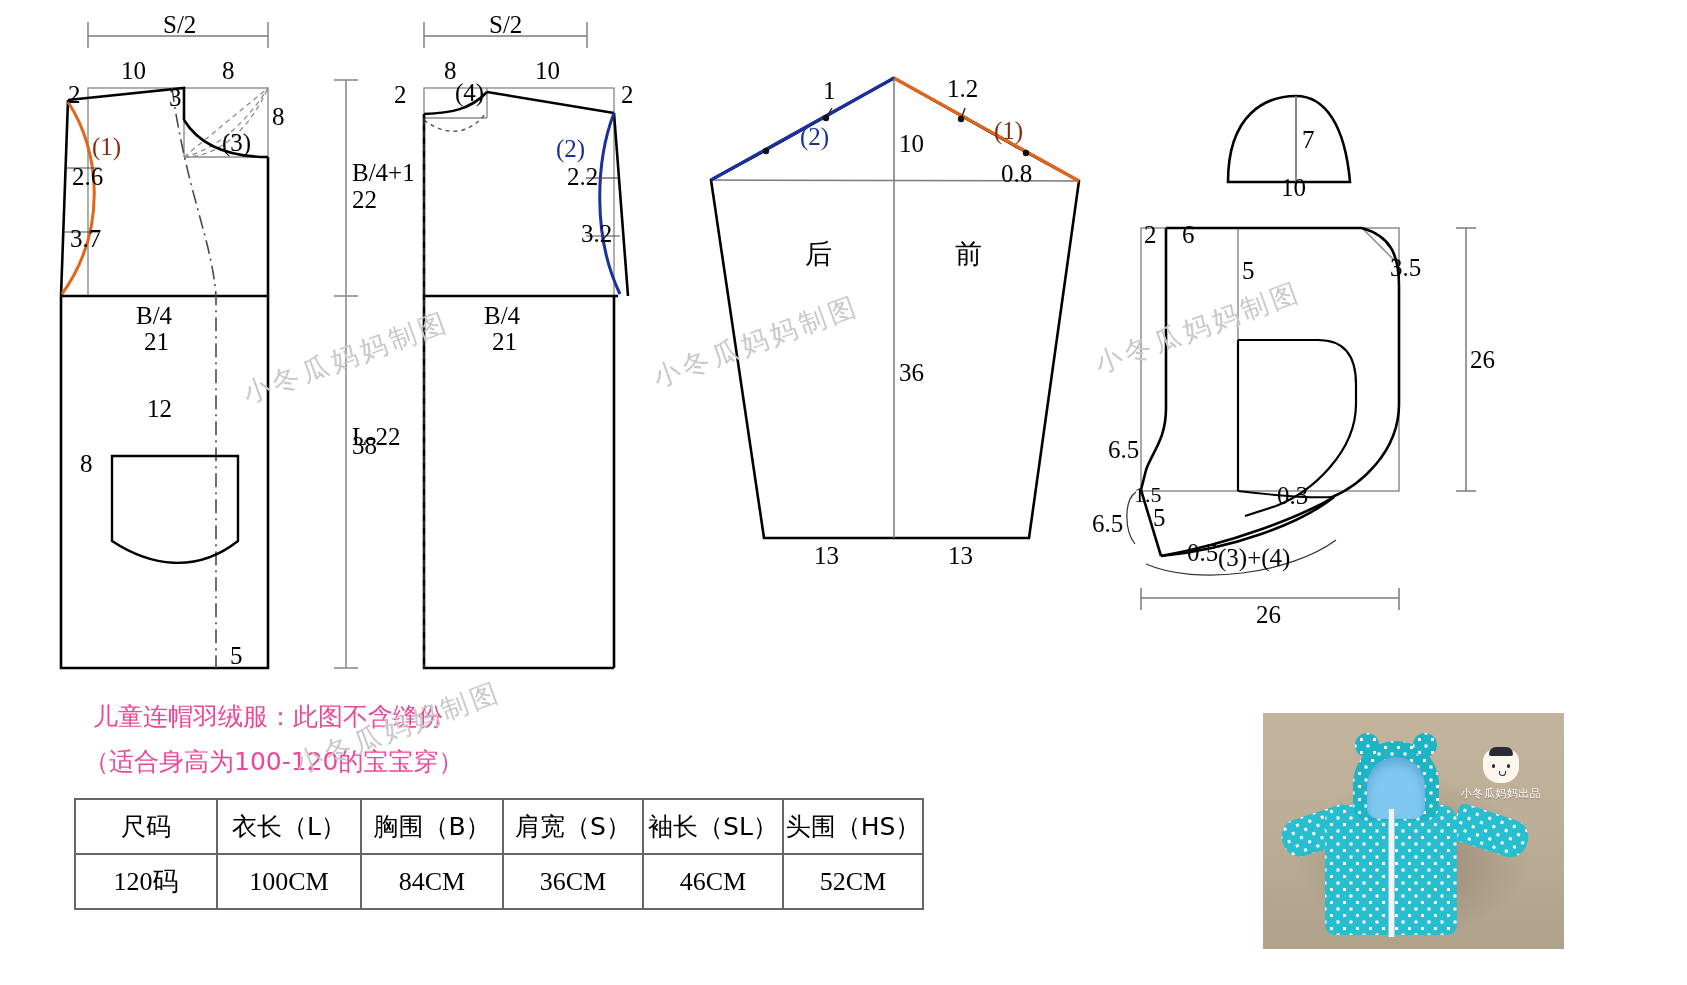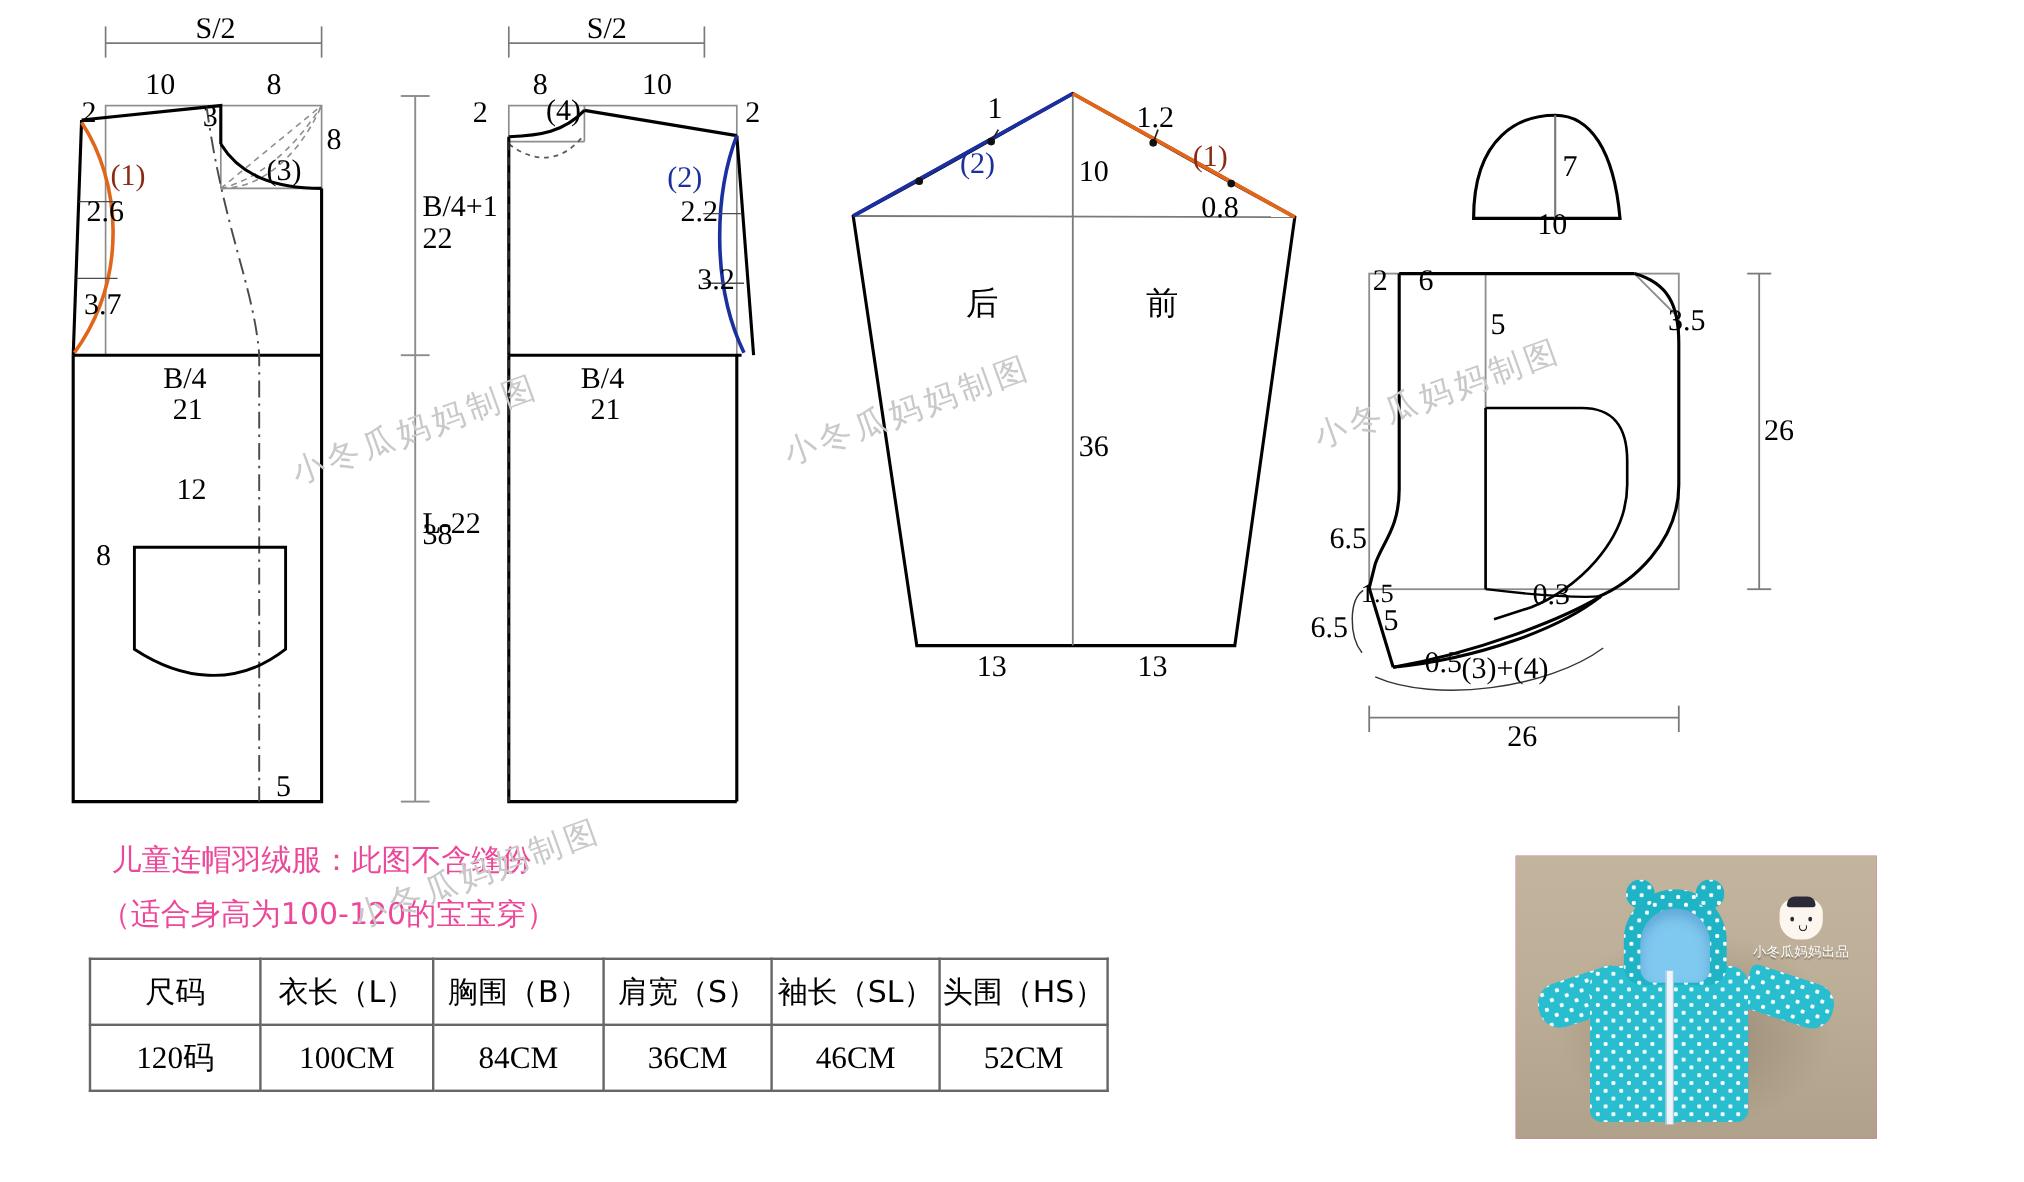--- a/index.html
+++ b/index.html
@@ -327,21 +327,21 @@
 
   <div class="lbl" style="left:163px; top:12px;">S/2</div>
   <div class="lbl" style="left:121px; top:58px;">10</div>
   <div class="lbl" style="left:222px; top:58px;">8</div>
   <div class="lbl" style="left:68px; top:82px;">2</div>
   <div class="lbl" style="left:169px; top:85px;">3</div>
   <div class="lbl" style="left:272px; top:104px;">8</div>
   <div class="lbl red" style="left:92px; top:134px;">(1)</div>
   <div class="lbl" style="left:222px; top:130px;">(3)</div>
   <div class="lbl" style="left:72px; top:164px;">2.6</div>
-  <div class="lbl" style="left:70px; top:242px;">3.7</div>
+  <div class="lbl" style="left:70px; top:226px;">3.7</div>
   <div class="lbl" style="left:136px; top:303px;">B/4</div>
   <div class="lbl" style="left:144px; top:329px;">21</div>
   <div class="lbl" style="left:147px; top:396px;">12</div>
   <div class="lbl" style="left:80px; top:451px;">8</div>
   <div class="lbl" style="left:230px; top:643px;">5</div>
 
   <div class="lbl" style="left:489px; top:12px;">S/2</div>
   <div class="lbl" style="left:444px; top:58px;">8</div>
   <div class="lbl" style="left:535px; top:58px;">10</div>
   <div class="lbl" style="left:394px; top:82px;">2</div>
@@ -352,21 +352,21 @@
   <div class="lbl" style="left:581px; top:221px;">3.2</div>
   <div class="lbl" style="left:484px; top:303px;">B/4</div>
   <div class="lbl" style="left:492px; top:329px;">21</div>
 
   <div class="lbl" style="left:352px; top:160px;">B/4+1</div>
   <div class="lbl" style="left:352px; top:187px;">22</div>
   <div class="lbl" style="left:352px; top:406px;margin-top:18px;">L-22</div>
   <div class="lbl" style="left:352px; top:433px;">38</div>
 
   <div class="lbl" style="left:823px; top:78px;">1</div>
-  <div class="lbl" style="left:947px; top:86px;">1.2</div>
+  <div class="lbl" style="left:947px; top:76px;">1.2</div>
   <div class="lbl blue" style="left:800px; top:124px;">(2)</div>
   <div class="lbl red" style="left:994px; top:118px;">(1)</div>
   <div class="lbl" style="left:899px; top:131px;">10</div>
   <div class="lbl" style="left:1001px; top:161px;">0.8</div>
   <div class="lbl cn big" style="left:805px; top:240px;">后</div>
   <div class="lbl cn big" style="left:955px; top:240px;">前</div>
   <div class="lbl" style="left:899px; top:330px;margin-top:30px;">36</div>
   <div class="lbl" style="left:814px; top:543px;">13</div>
   <div class="lbl" style="left:948px; top:543px;">13</div>
 

